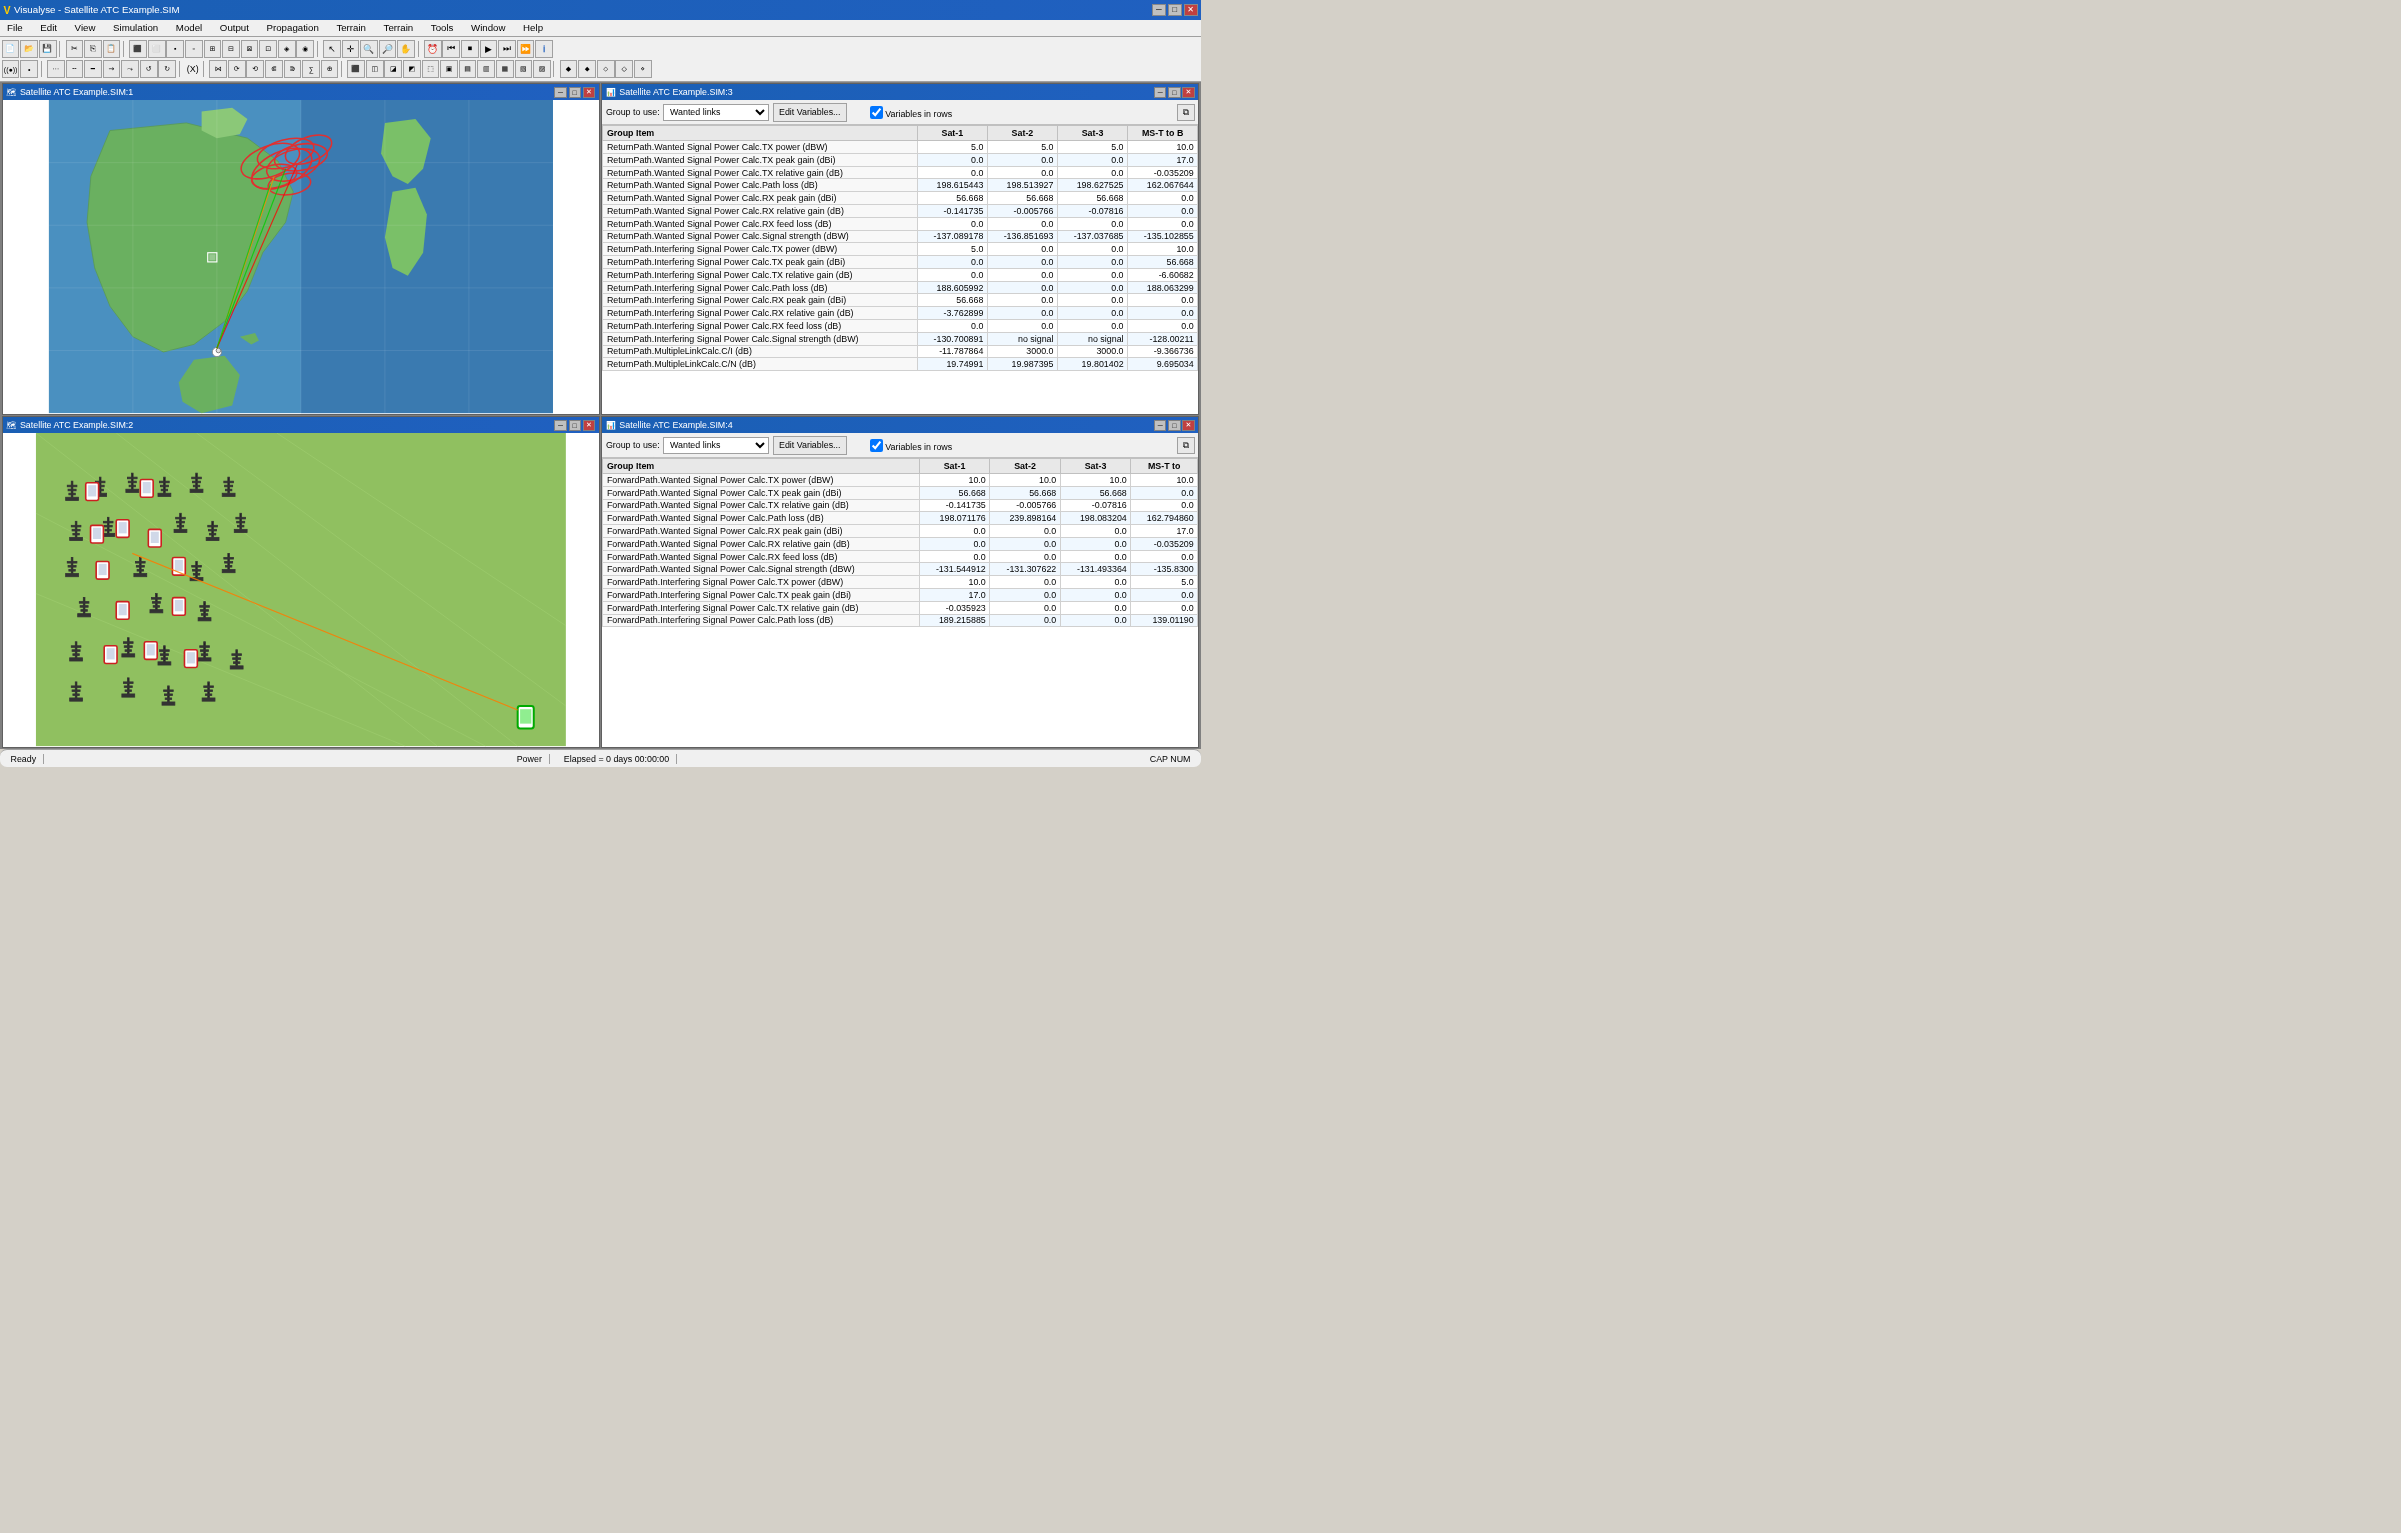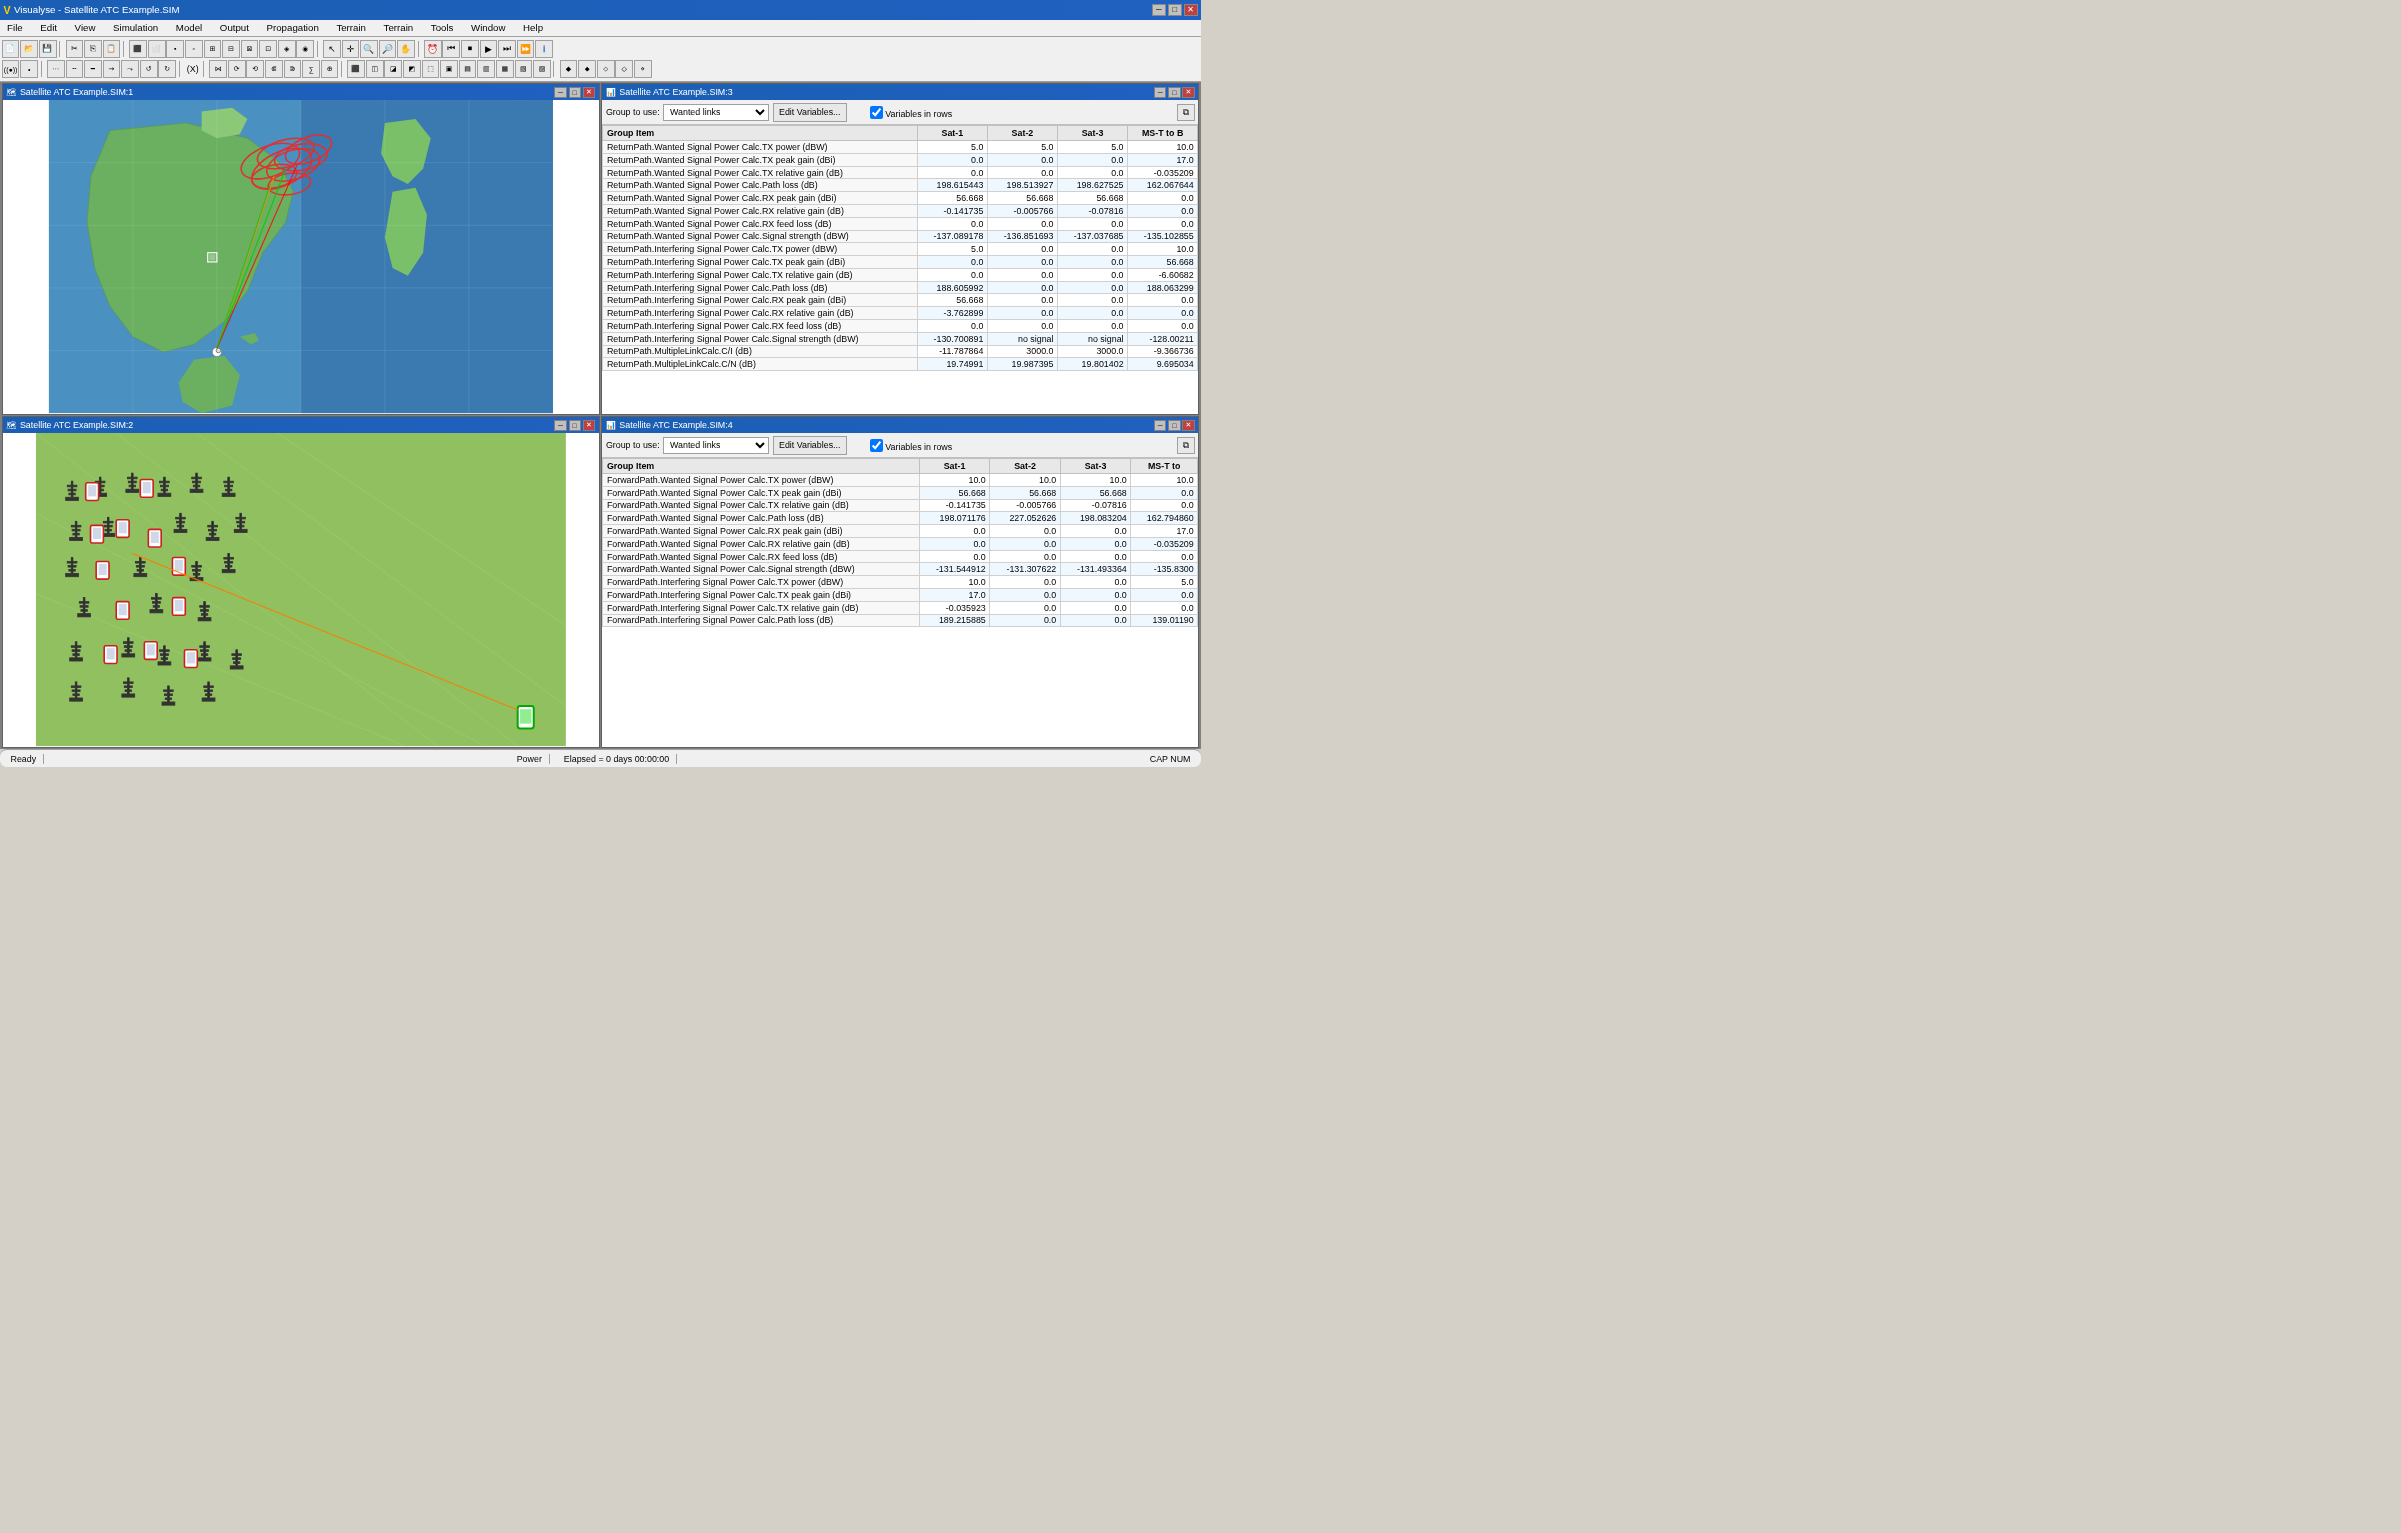--- a/index.html
+++ b/index.html
@@ -874,21 +874,21 @@
               <tr>
                 <td class="col-item">ForwardPath.Wanted Signal Power Calc.TX relative gain (dB)</td>
                 <td class="num">-0.141735</td>
                 <td class="num">-0.005766</td>
                 <td class="num">-0.07816</td>
                 <td class="num">0.0</td>
               </tr>
               <tr>
                 <td class="col-item">ForwardPath.Wanted Signal Power Calc.Path loss (dB)</td>
                 <td class="num">198.071176</td>
-                <td class="num">227.052626</td>
+                <td class="num">239.898164</td>
                 <td class="num">198.083204</td>
                 <td class="num">162.794860</td>
               </tr>
               <tr>
                 <td class="col-item">ForwardPath.Wanted Signal Power Calc.RX peak gain (dBi)</td>
                 <td class="num">0.0</td>
                 <td class="num">0.0</td>
                 <td class="num">0.0</td>
                 <td class="num">17.0</td>
               </tr>

